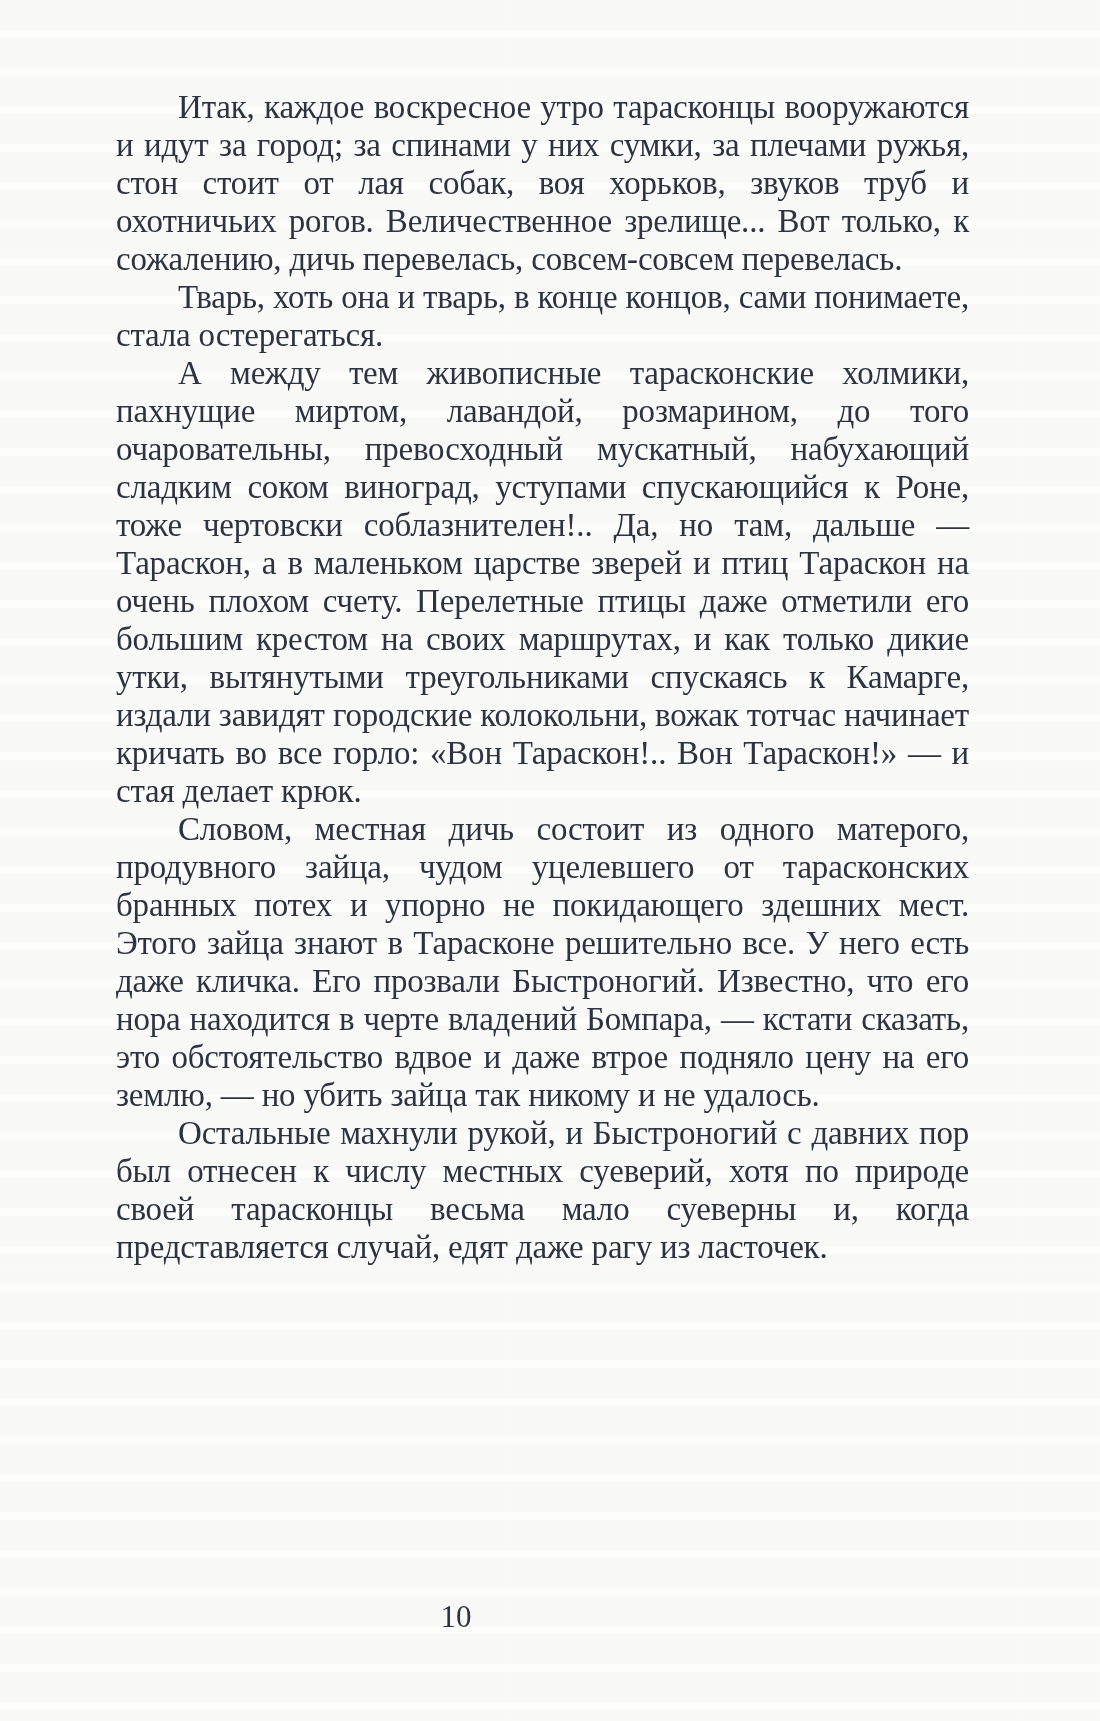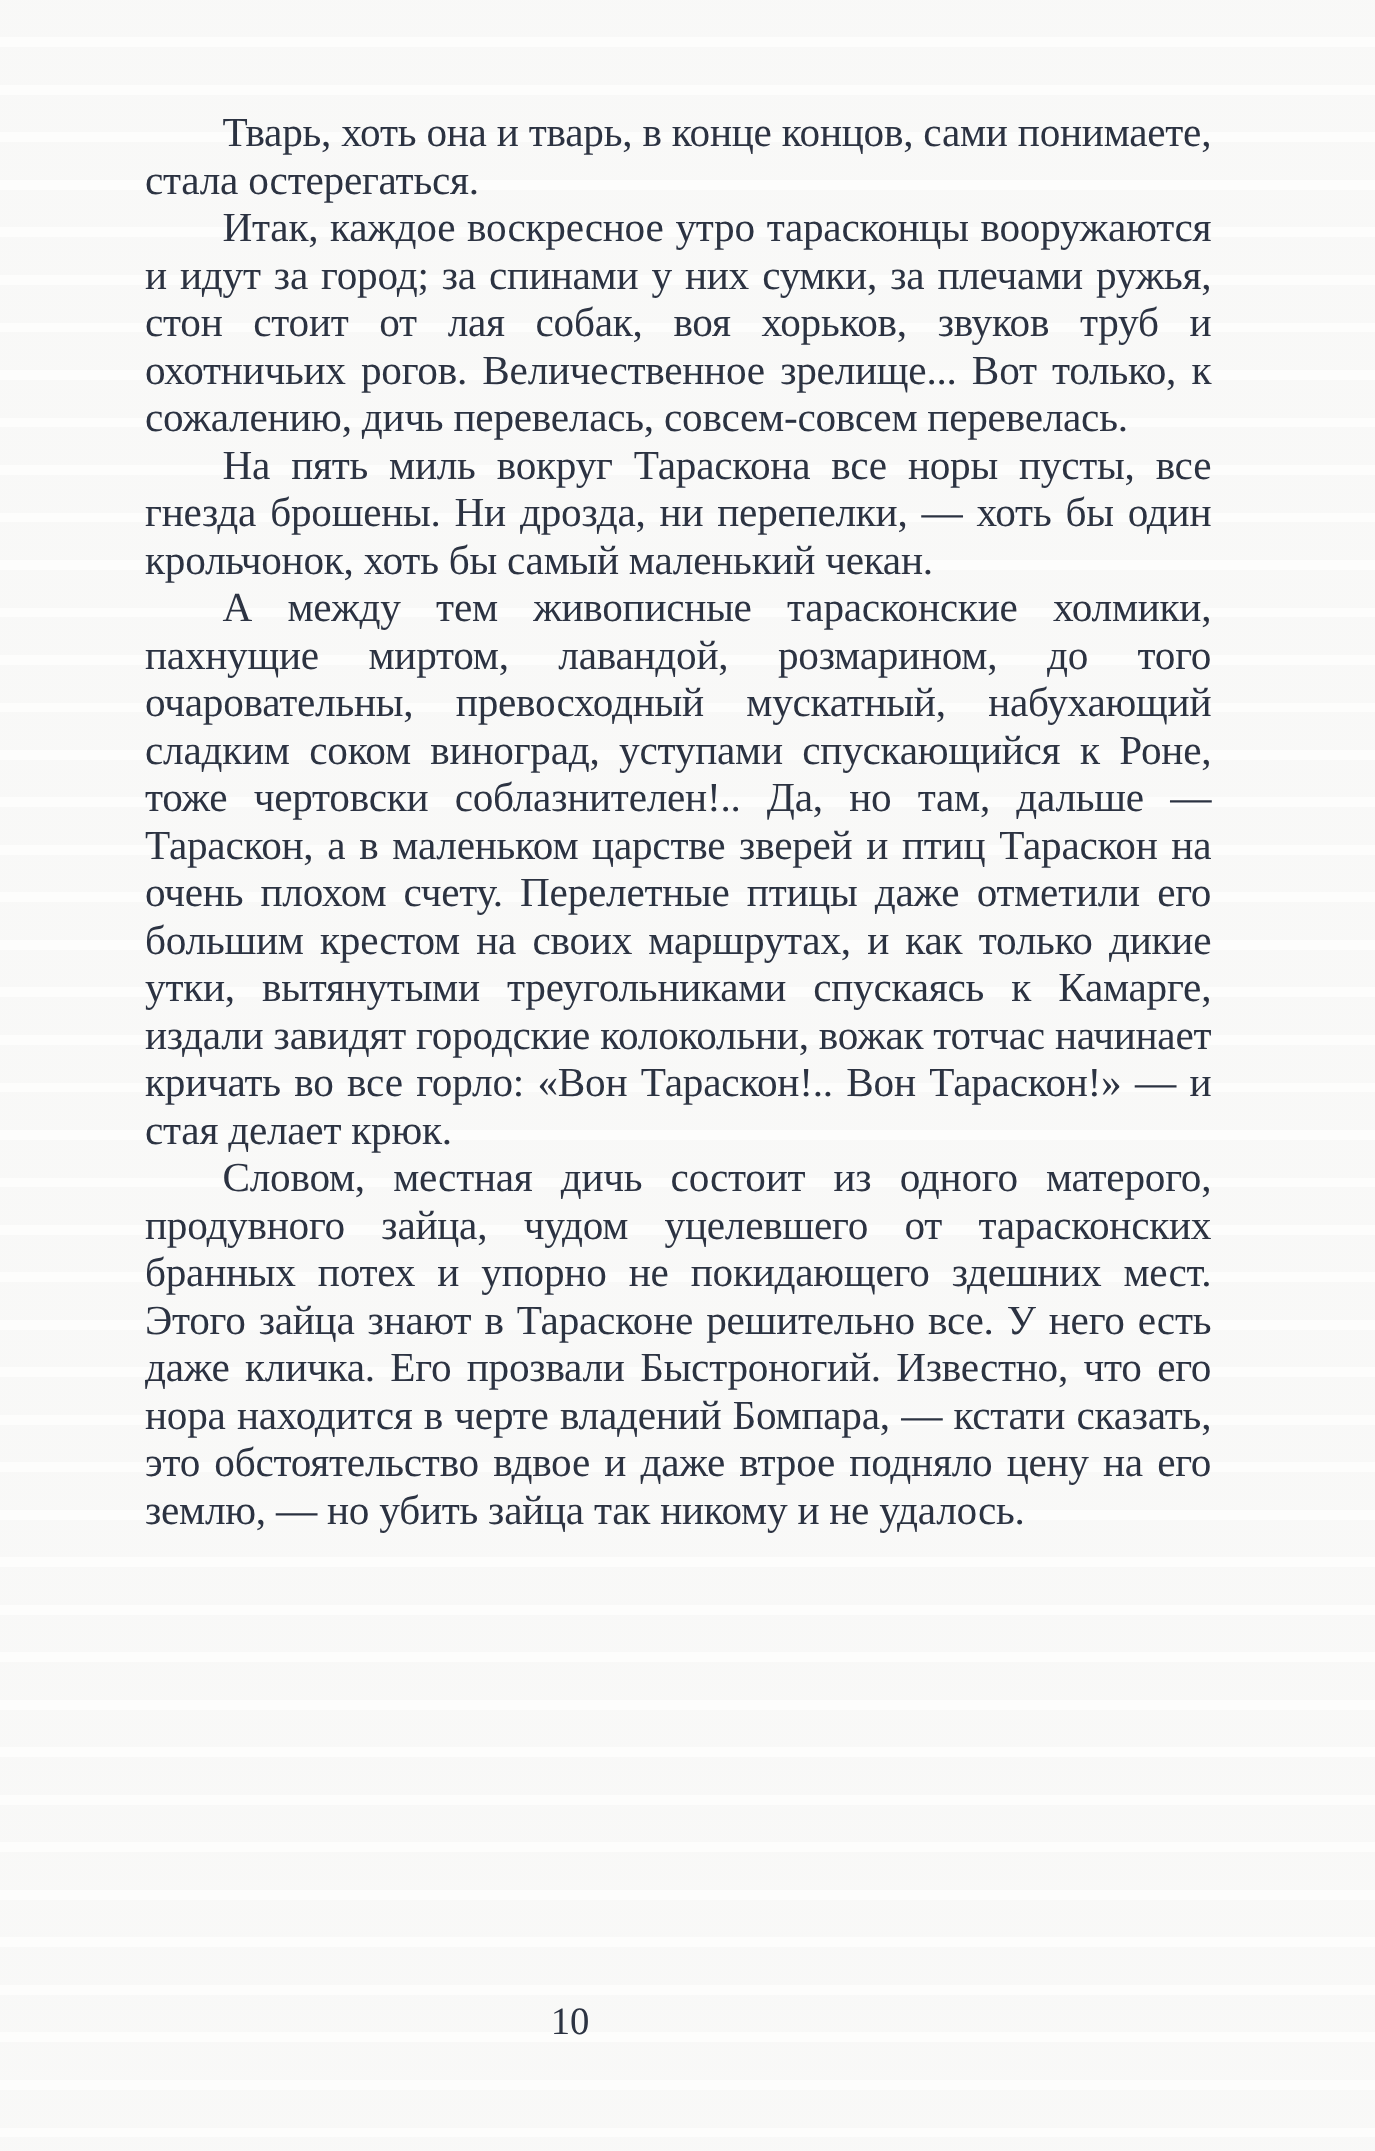--- a/index.html
+++ b/index.html
@@ -49,20 +49,20 @@
     color: #2c3342;
     font-size: 31px;
     line-height: 38px;
   }
 </style>
 </head>
 <body>
 
 <div class="page">
   <div class="text-block">
+    <p class="para">Итак, каждое воскресное утро тарасконцы вооружаются и идут за город; за спинами у них сумки, за плечами ружья, стон стоит от лая собак, воя хорьков, звуков труб и охотничьих рогов. Величественное зрелище... Вот только, к сожалению, дичь перевелась, совсем-совсем перевелась.</p>
     <p class="para">Тварь, хоть она и тварь, в конце концов, сами понимаете, стала остерегаться.</p>
-    <p class="para">Итак, каждое воскресное утро тарасконцы вооружаются и идут за город; за спинами у них сумки, за плечами ружья, стон стоит от лая собак, воя хорьков, звуков труб и охотничьих рогов. Величественное зрелище... Вот только, к сожалению, дичь перевелась, совсем-совсем перевелась.</p>
-    <p class="para">На пять миль вокруг Тараскона все норы пусты, все гнезда брошены. Ни дрозда, ни перепелки, — хоть бы один крольчонок, хоть бы самый маленький чекан.</p>
     <p class="para">А между тем живописные тарасконские холмики, пахнущие миртом, лавандой, розмарином, до того очаровательны, превосходный мускатный, набухающий сладким соком виноград, уступами спускающийся к Роне, тоже чертовски соблазнителен!.. Да, но там, дальше — Тараскон, а в маленьком царстве зверей и птиц Тараскон на очень плохом счету. Перелетные птицы даже отметили его большим крестом на своих маршрутах, и как только дикие утки, вытянутыми треугольниками спускаясь к Камарге, издали завидят городские колокольни, вожак тотчас начинает кричать во все горло: «Вон Тараскон!.. Вон Тараскон!» — и стая делает крюк.</p>
     <p class="para">Словом, местная дичь состоит из одного матерого, продувного зайца, чудом уцелевшего от тарасконских бранных потех и упорно не покидающего здешних мест. Этого зайца знают в Тарасконе решительно все. У него есть даже кличка. Его прозвали Быстроногий. Известно, что его нора находится в черте владений Бомпара, — кстати сказать, это обстоятельство вдвое и даже втрое подняло цену на его землю, — но убить зайца так никому и не удалось.</p>
+    <p class="para">Остальные махнули рукой, и Быстроногий с давних пор был отнесен к числу местных суеверий, хотя по природе своей тарасконцы весьма мало суеверны и, когда представляется случай, едят даже рагу из ласточек.</p>
   </div>
   <div class="page-number">10</div>
 </div>
 
 </body></html>

